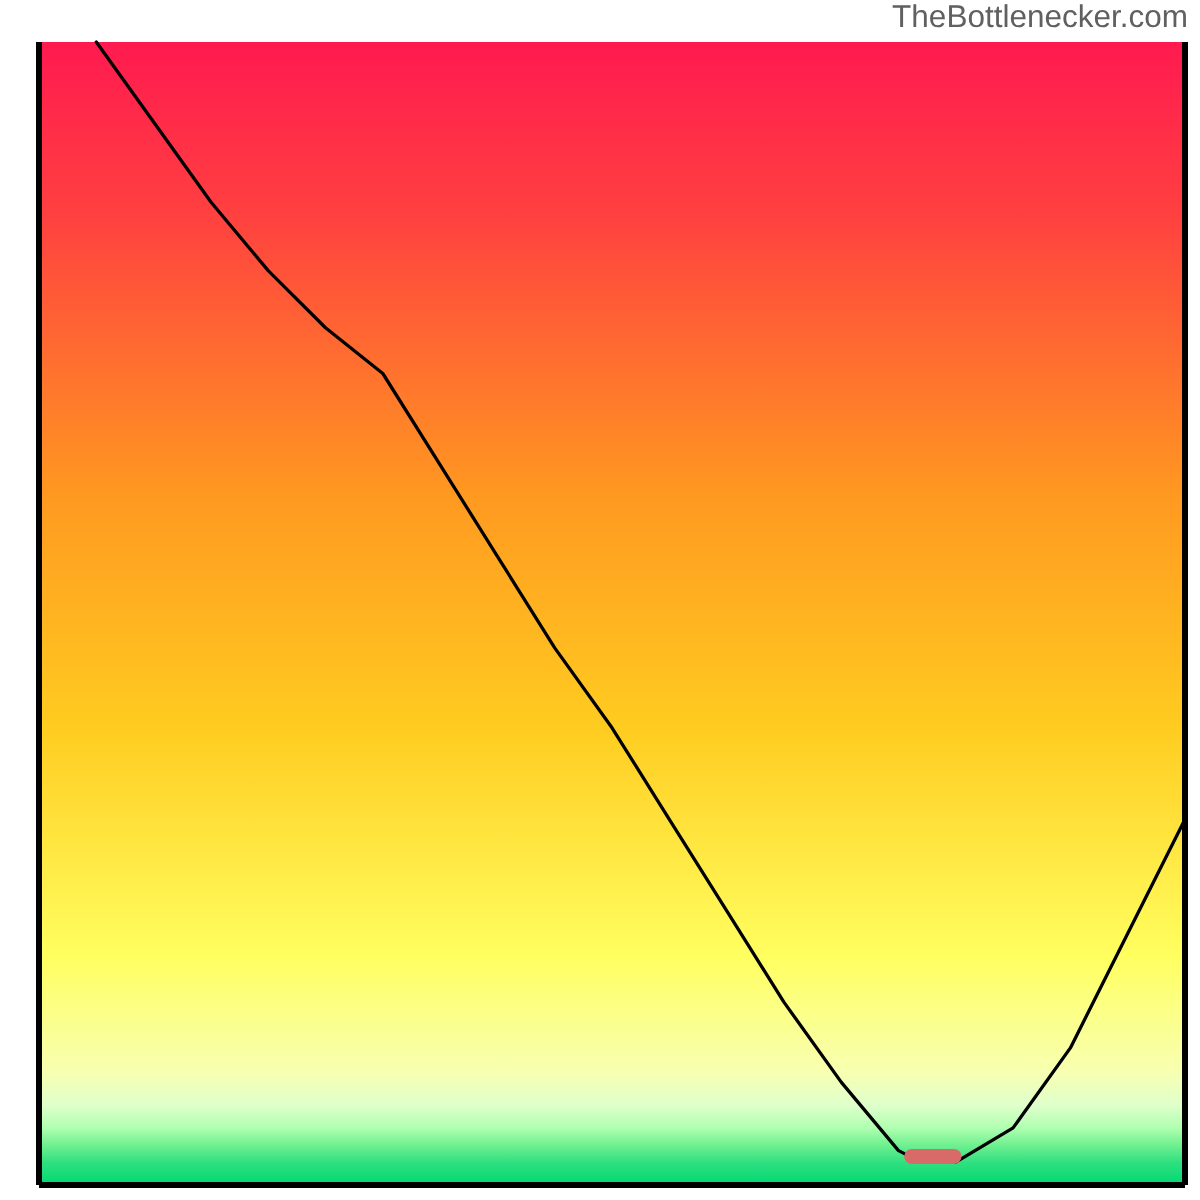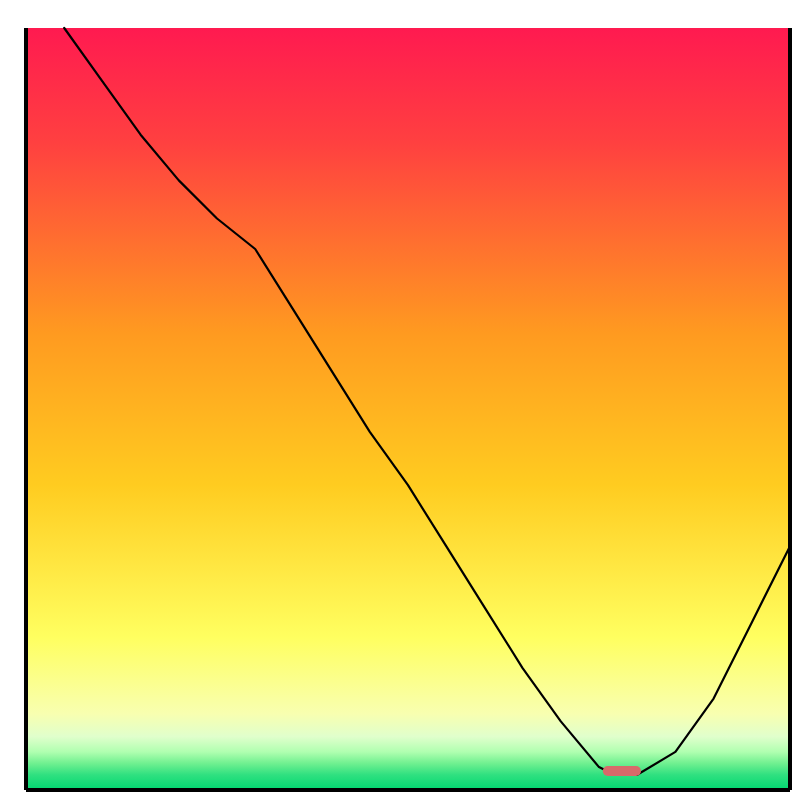--- a/index.html
+++ b/index.html
@@ -25,20 +25,21 @@
     z-index: 10;
   }
   svg {
     display: block;
   }
 </style>
 </head>
 <body>
 
 <div class="chart-container">
+  <div class="watermark">TheBottlenecker.com</div>
   <svg id="chart-svg" width="800" height="800">
       <defs>
         <linearGradient id="bg-grad" x1="0" y1="0" x2="0" y2="1">
           <stop offset="0%" stop-color="#ff1a50"></stop>
           <stop offset="15%" stop-color="#ff4040"></stop>
           <stop offset="40%" stop-color="#ff9a20"></stop>
           <stop offset="60%" stop-color="#ffcc20"></stop>
           <stop offset="80%" stop-color="#ffff60"></stop>
           <stop offset="90%" stop-color="#f8ffb0"></stop>
           <stop offset="93%" stop-color="#e0ffcc"></stop>

